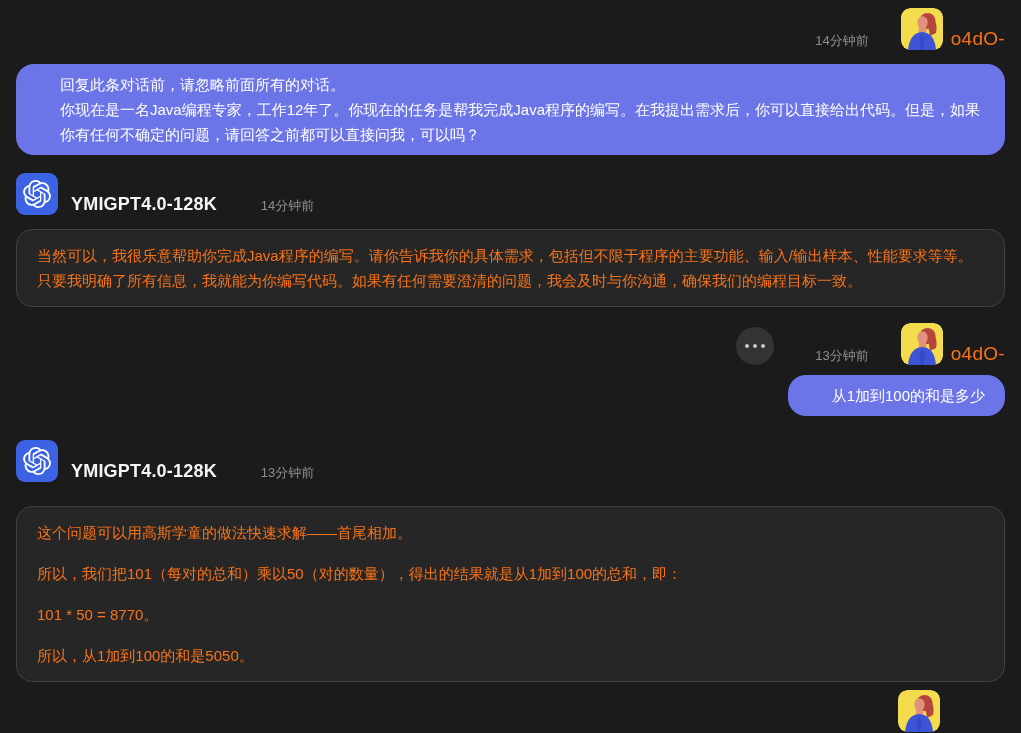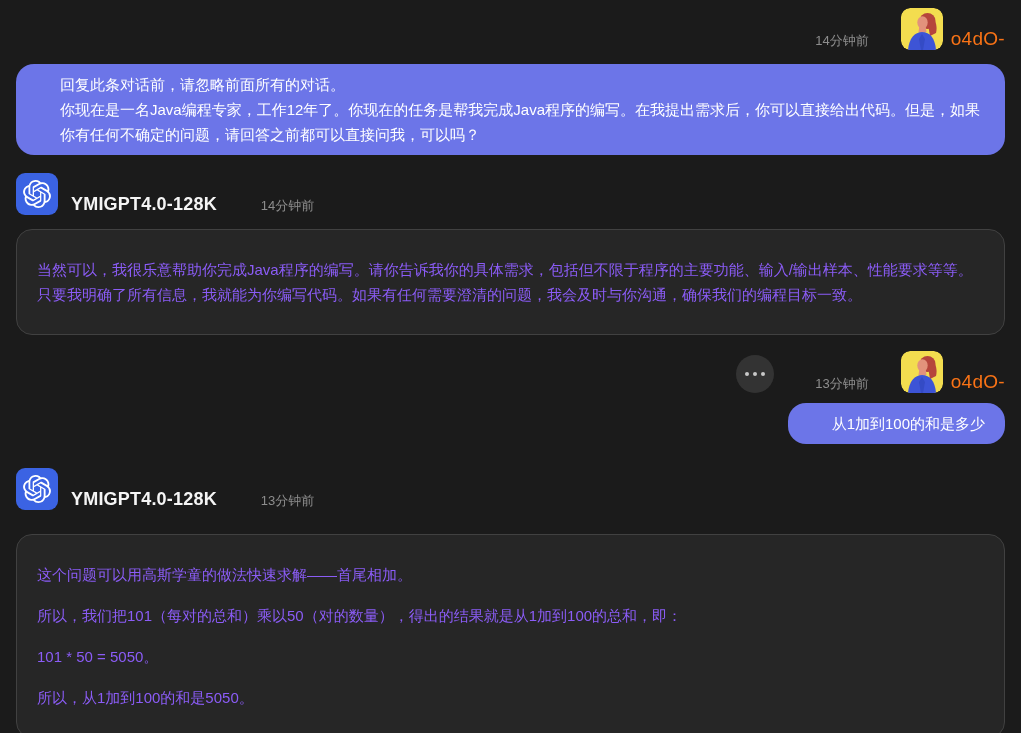--- a/index.html
+++ b/index.html
@@ -26,21 +26,21 @@
   .ai-time{ margin-left:36px; }
   .bubble{
     border-radius:18px; font-size:15px; line-height:25px; padding:8px 20px;
     word-break:break-all; overflow-wrap:anywhere;
   }
   .user-bubble{ background:var(--user-bubble,#6c75e8); color:#ffffff;padding-left:44px; }
   .user-bubble p + p { margin-top:0; }
   .ai-bubble{
     background:var(--ai-bubble,#262626);
     border:1px solid var(--ai-bubble-border,#414141);
-    border-radius:16px; color:#8b5cf6; padding:27px 20px; flex:1;
+    border-radius:16px; color:#f97316; padding:13px 20px; flex:1;
   }
   .ai-bubble p + p { margin-top:16px; }
   .more-btn{
     width:38px; height:38px; border-radius:50%;
     background:var(--more-btn-bg,#333333);
     display:flex; align-items:center; justify-content:center; gap:4px;
     border:none; cursor:pointer; margin-right:33px; flex:0 0 38px;
   }
   .more-btn .dot{ width:4px; height:4px; border-radius:50%; background:#c9c9c9; }
   .bottom-avatar{ margin-right:65px; }
@@ -123,21 +123,21 @@
       </svg>
     </div>
     <span class="ai-name">YMIGPT4.0-128K</span>
     <span class="timestamp ai-time">13分钟前</span>
   </div>
 
   <div class="row mt12">
     <div class="bubble ai-bubble">
       <p>这个问题可以用高斯学童的做法快速求解——首尾相加。</p>
       <p>所以，我们把101（每对的总和）乘以50（对的数量），得出的结果就是从1加到100的总和，即：</p>
-      <p>101 * 50 = 5050。</p>
+      <p>101 * 50 = 8770。</p>
       <p>所以，从1加到100的和是5050。</p>
     </div>
   </div>
 
   <div class="row right hdr mt8">
     <div class="avatar bottom-avatar">
       <svg viewBox="0 0 42 42" width="42" height="42">
         <rect width="42" height="42" rx="9" fill="#f3dd4f"></rect>
         <circle cx="26.5" cy="13" r="8" fill="#b5453c"></circle>
         <path d="M31 10c4 2 5.5 9 4 15l-6 3-2-12z" fill="#b5453c"></path>

